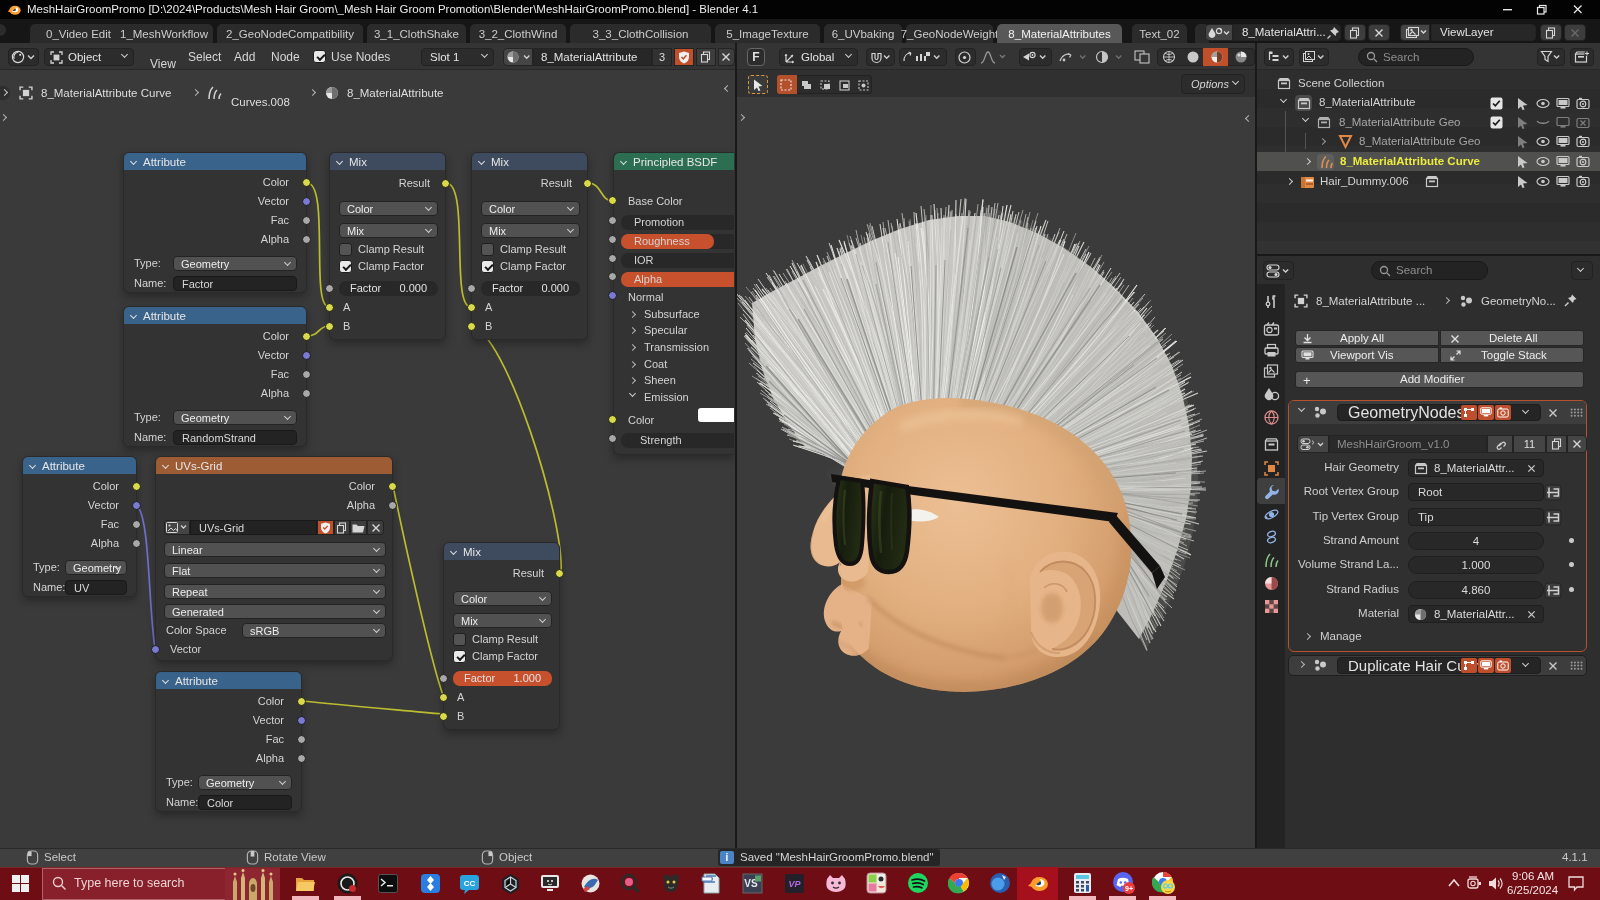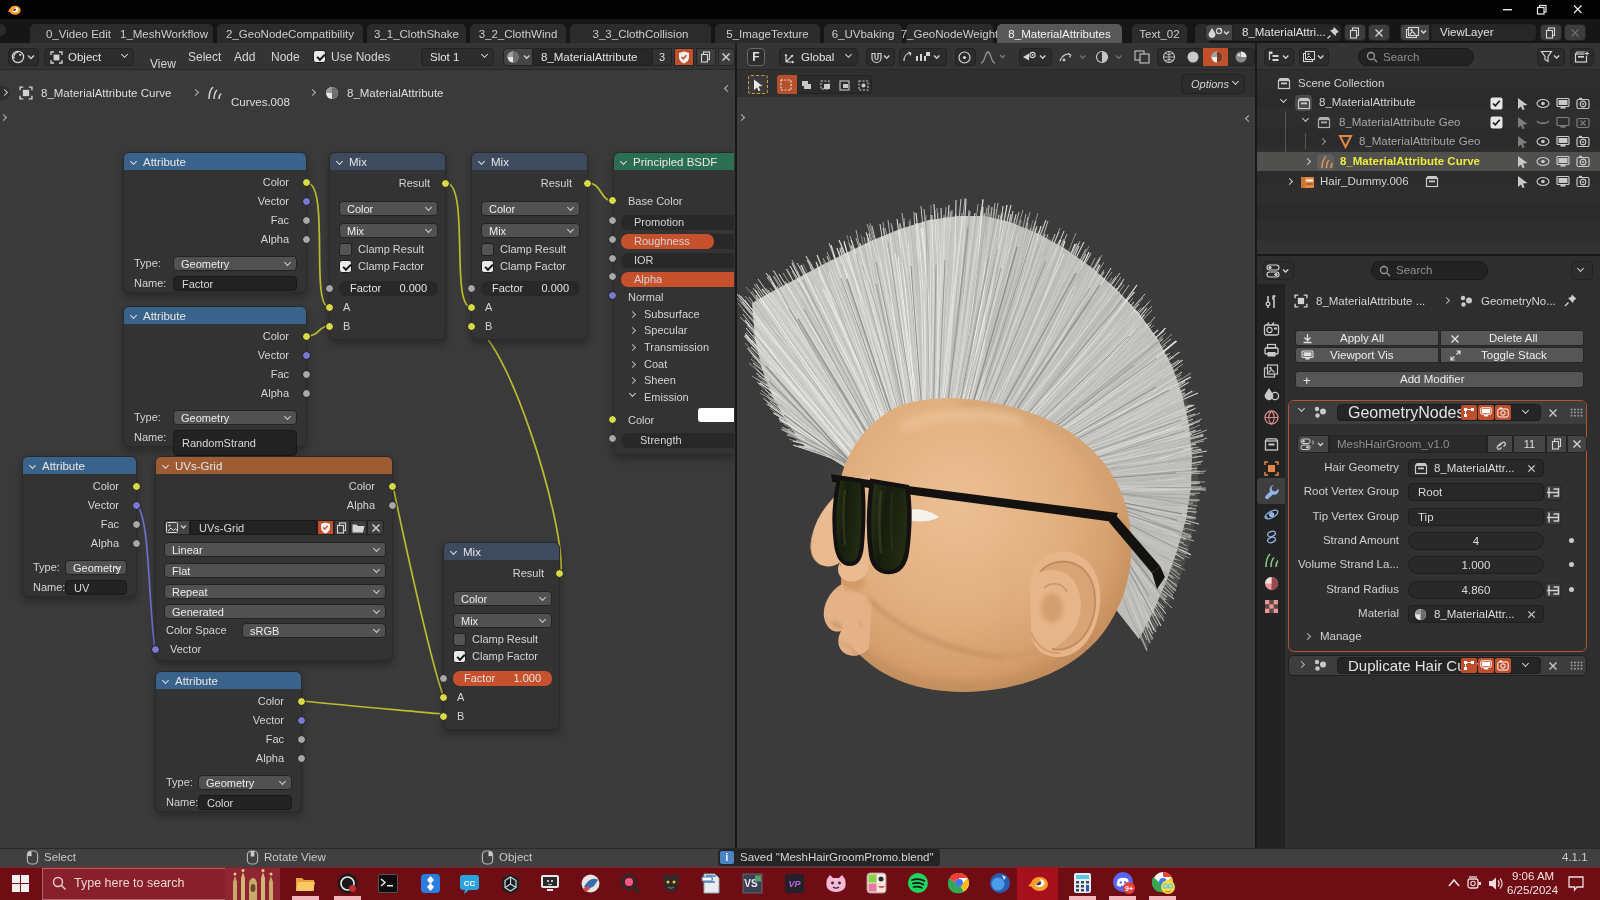--- a/index.html
+++ b/index.html
@@ -28,20 +28,21 @@
 .taskbar{left:0;top:867px;width:1600px;height:33px;background:#6e0d13;}
 </style></head><body>
 <div id="page">
 <div class="abs titlebar"></div>
 <svg class="abs" style="left:7px;top:3px" width="14" height="13" viewBox="0 0 20 18">
 <ellipse cx="11.5" cy="10" rx="8" ry="6.5" fill="#ff9d2c"></ellipse>
 <ellipse cx="11.5" cy="9.2" rx="4.6" ry="3.6" fill="#fff"></ellipse>
 <ellipse cx="10.4" cy="9.2" rx="2.3" ry="2.0" fill="#1c3a66"></ellipse>
 <path d="M1 12 L9 4 L13 7 L5 13 Z" fill="#ff9d2c"></path>
 </svg>
+<div class="abs" style="left:27px;top:3px;font-size:11.5px;color:#ececec;line-height:13.5px;white-space:nowrap;">MeshHairGroomPromo [D:\2024\Products\Mesh Hair Groom\_Mesh Hair Groom Promotion\Blender\MeshHairGroomPromo.blend] - Blender 4.1</div>
 <svg class="abs" style="left:1495px;top:0px" width="105" height="19" viewBox="0 0 105 19">
 <rect x="8" y="9" width="9" height="1.4" fill="#e8e8e8"></rect>
 <rect x="44.5" y="5.5" width="6.5" height="6.5" fill="none" stroke="#e8e8e8" stroke-width="1.2"></rect>
 <rect x="42.5" y="7.5" width="6.5" height="6.5" fill="#030303" stroke="#e8e8e8" stroke-width="1.2"></rect>
 <path d="M79 5.5 L86.5 13 M86.5 5.5 L79 13" stroke="#e8e8e8" stroke-width="1.3"></path>
 </svg>
 <div class="abs tabrow"></div>
 <div class="tab" style="left:30px;width:97px;">0_Video Edit</div>
 <div class="tab" style="left:115px;width:98px;">1_MeshWorkflow</div>
 <div class="tab" style="left:217px;width:146px;">2_GeoNodeCompatibility</div>
@@ -201,21 +202,21 @@
       <div class="sock" style="right:-5px;top:25px;background:#d9d94c;"></div>
       <div class="slab" style="right:17px;top:42px;">Vector</div>
       <div class="sock" style="right:-5px;top:44px;background:#7a7ad2;"></div>
       <div class="slab" style="right:17px;top:61px;">Fac</div>
       <div class="sock" style="right:-5px;top:63px;background:#a8a8a8;"></div>
       <div class="slab" style="right:17px;top:80px;">Alpha</div>
       <div class="sock" style="right:-5px;top:82px;background:#a8a8a8;"></div>
       <div class="slab" style="left:10px;top:104px;">Type:</div>
       <div class="dd" style="left:49px;top:103px;width:124px;height:15px;">Geometry<span class="chev"></span></div>
       <div class="slab" style="left:10px;top:124px;">Name:</div>
-      <div class="tf" style="left:49px;top:123px;width:124px;height:26px;">RandomStrand</div>
+      <div class="tf" style="left:49px;top:123px;width:124px;height:15px;">RandomStrand</div>
     </div>
 <div class="node" style="left:22px;top:456px;width:115px;height:141px;">
       <div class="nhead" style="background:#39638b;"><span class="chev"></span>Attribute</div>
       <div class="slab" style="right:17px;top:23px;">Color</div>
       <div class="sock" style="right:-5px;top:25px;background:#d9d94c;"></div>
       <div class="slab" style="right:17px;top:42px;">Vector</div>
       <div class="sock" style="right:-5px;top:44px;background:#7a7ad2;"></div>
       <div class="slab" style="right:17px;top:61px;">Fac</div>
       <div class="sock" style="right:-5px;top:63px;background:#a8a8a8;"></div>
       <div class="slab" style="right:17px;top:80px;">Alpha</div>

